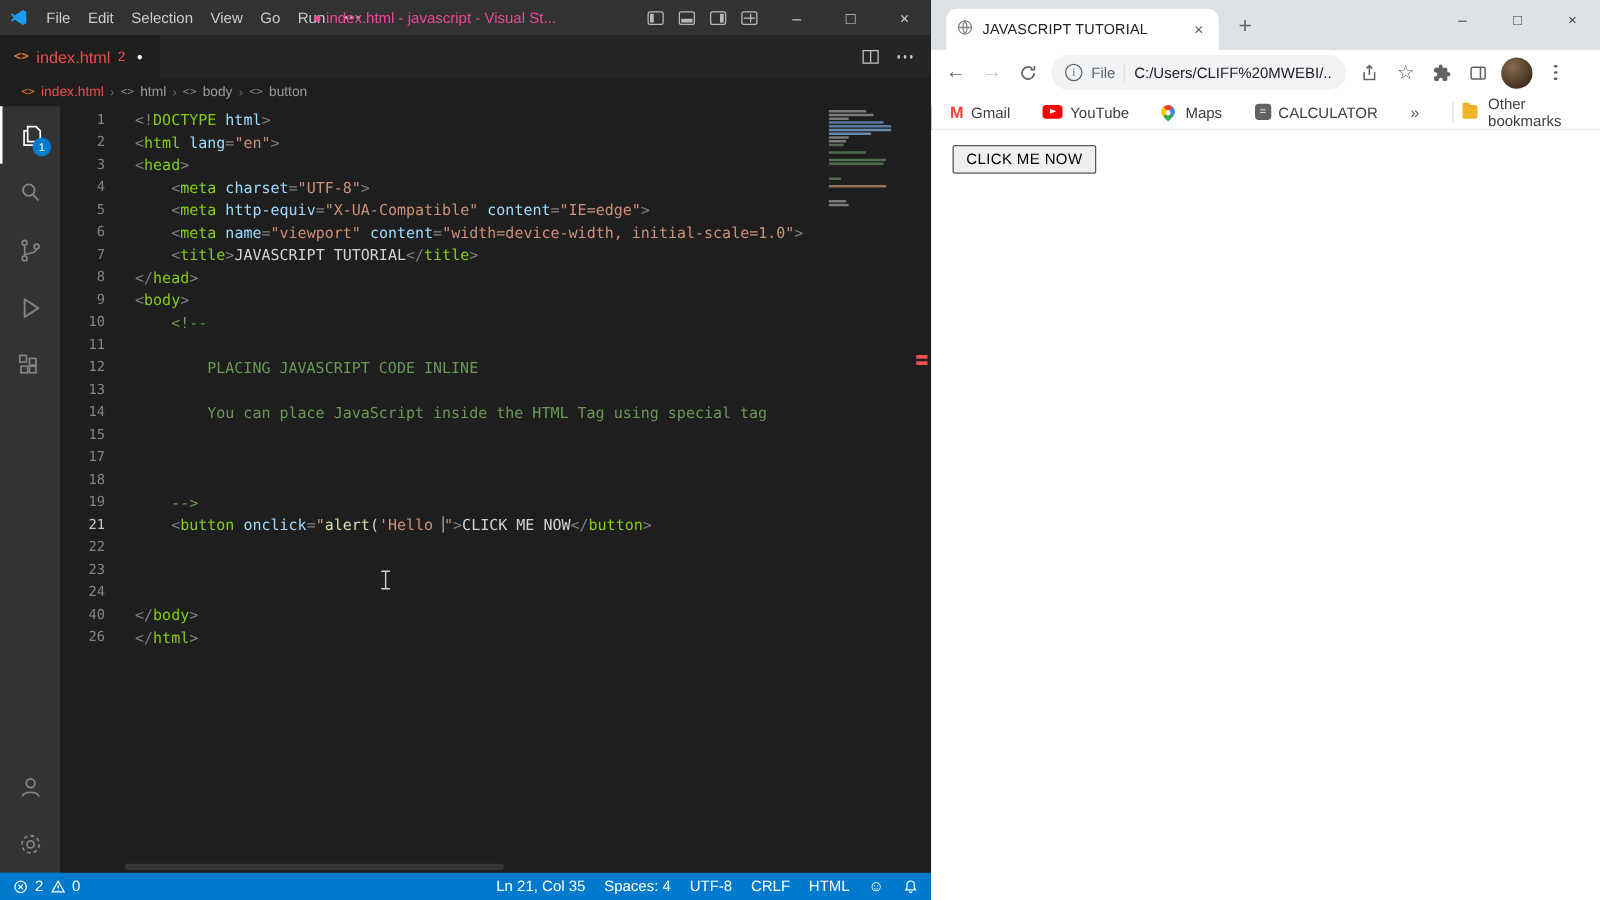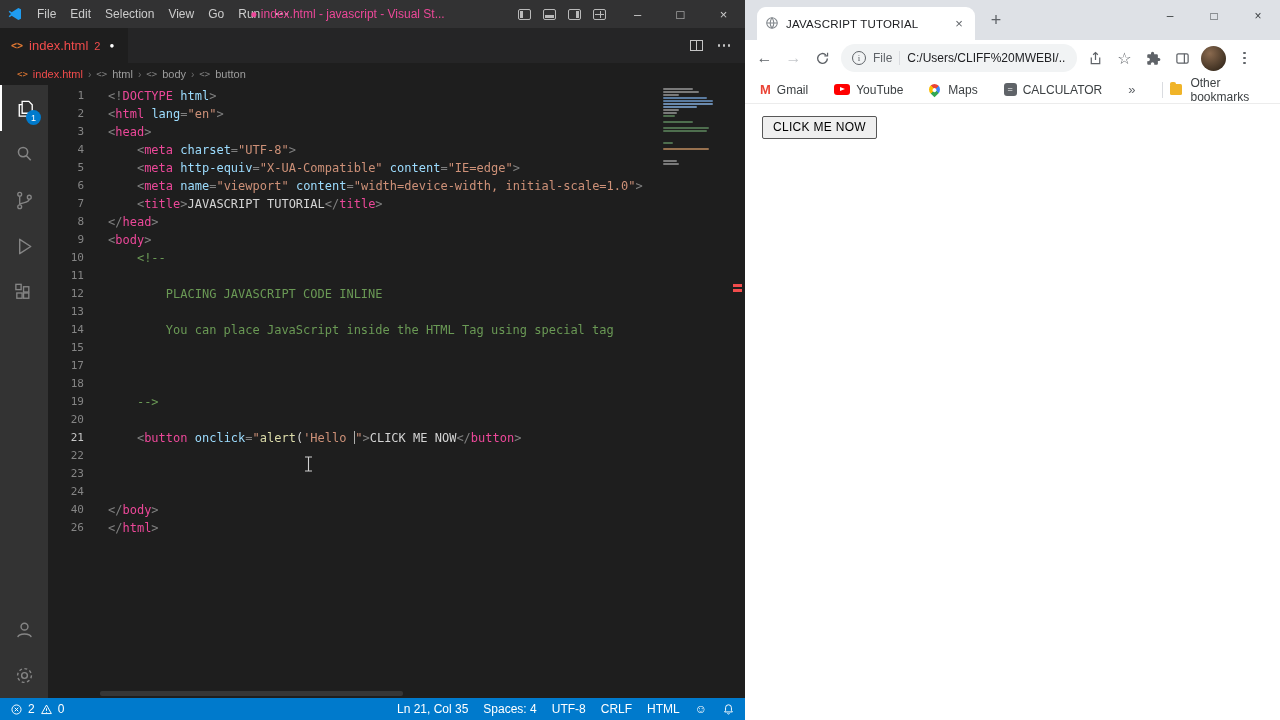--- a/index.html
+++ b/index.html
@@ -47,21 +47,21 @@
 .act-item.active{color:#ffffff;border-left:2px solid #ffffff}
 .act-item svg{width:23px;height:23px}
 .act-badge{position:absolute;right:7px;bottom:6px;background:#007acc;color:#fff;border-radius:50%;min-width:15px;height:15px;font-size:9px;display:flex;align-items:center;justify-content:center;padding:0 2px}
 .act-bottom{margin-top:auto}
 
 .editor{flex:1;position:relative;overflow:hidden;padding-top:2px;background:#1e1e1e}
 .code-line{display:flex;height:18px;line-height:18px;font-family:"DejaVu Sans Mono",monospace;font-size:12px;white-space:pre}
 .ln{width:52px;padding-right:16px;text-align:right;color:#858585;flex-shrink:0;font-size:11px}
 .ln.active{color:#c6c6c6}
 .code{padding-left:8px}
-.tk-p{color:#808080}.tk-t{color:#ec4899}.tk-a{color:#9cdcfe}.tk-s{color:#ce9178}.tk-c{color:#6a9955}.tk-x{color:#d4d4d4}.tk-f{color:#dcdcaa}
+.tk-p{color:#808080}.tk-t{color:#84cc16}.tk-a{color:#9cdcfe}.tk-s{color:#ce9178}.tk-c{color:#6a9955}.tk-x{color:#d4d4d4}.tk-f{color:#dcdcaa}
 .caret{display:inline-block;width:1.5px;height:13px;background:#aeafad;vertical-align:-2px}
 .param-hint{position:absolute;left:300px;top:330px;background:#252526;border:1px solid #454545;padding:2px 8px 3px;font-family:"DejaVu Sans Mono",monospace;font-size:12px;color:#c8c8c8;white-space:nowrap}
 .hint-param{color:#569cd6}
 .minimap{position:absolute;right:29px;top:3px;width:53px}
 .mm-bar{height:2px;margin-bottom:1px;border-radius:1px}
 .err-mark{position:absolute;right:3px;width:9px;height:3px;background:#f14c4c}
 .mouse-ibeam{position:absolute;left:256px;top:371px}
 .h-scrollbar{position:absolute;left:52px;bottom:2px;width:303px;height:5px;background:#4a4a4a;opacity:.55;border-radius:2px}
 
 .vs-statusbar{height:22px;background:#007acc;display:flex;align-items:center;color:#ffffff;font-size:12px;padding:0 10px;flex-shrink:0}
@@ -234,21 +234,20 @@
             <div class="code-line"><span class="ln">9</span><span class="code"><span class="tk-p">&lt;</span><span class="tk-t">body</span><span class="tk-p">&gt;</span></span></div>
             <div class="code-line"><span class="ln">10</span><span class="code"><span class="tk-x">    </span><span class="tk-c">&lt;!--</span></span></div>
             <div class="code-line"><span class="ln">11</span><span class="code"></span></div>
             <div class="code-line"><span class="ln">12</span><span class="code"><span class="tk-c">        PLACING JAVASCRIPT CODE INLINE</span></span></div>
             <div class="code-line"><span class="ln">13</span><span class="code"></span></div>
             <div class="code-line"><span class="ln">14</span><span class="code"><span class="tk-c">        You can place JavaScript inside the HTML Tag using special tag</span></span></div>
             <div class="code-line"><span class="ln">15</span><span class="code"></span></div>
             <div class="code-line"><span class="ln">17</span><span class="code"></span></div>
             <div class="code-line"><span class="ln">18</span><span class="code"></span></div>
             <div class="code-line"><span class="ln">19</span><span class="code"><span class="tk-x">    </span><span class="tk-c">--&gt;</span></span></div>
-            <div class="code-line"><span class="ln">20</span><span class="code"></span></div>
             <div class="code-line"><span class="ln active">21</span><span class="code"><span class="tk-x">    </span><span class="tk-p">&lt;</span><span class="tk-t">button</span><span class="tk-x"> </span><span class="tk-a">onclick</span><span class="tk-p">=</span><span class="tk-s">"</span><span class="tk-f">alert</span><span class="tk-x">(</span><span class="tk-s">'Hello </span><span class="caret"></span><span class="tk-s">"</span><span class="tk-p">&gt;</span><span class="tk-x">CLICK ME NOW</span><span class="tk-p">&lt;/</span><span class="tk-t">button</span><span class="tk-p">&gt;</span></span></div>
             <div class="code-line"><span class="ln">22</span><span class="code"></span></div>
             <div class="code-line"><span class="ln">23</span><span class="code"></span></div>
             <div class="code-line"><span class="ln">24</span><span class="code"></span></div>
             <div class="code-line"><span class="ln">40</span><span class="code"><span class="tk-p">&lt;/</span><span class="tk-t">body</span><span class="tk-p">&gt;</span></span></div>
             <div class="code-line"><span class="ln">26</span><span class="code"><span class="tk-p">&lt;/</span><span class="tk-t">html</span><span class="tk-p">&gt;</span></span></div>
           </div>
 
 
         <div class="minimap" id="minimap">

